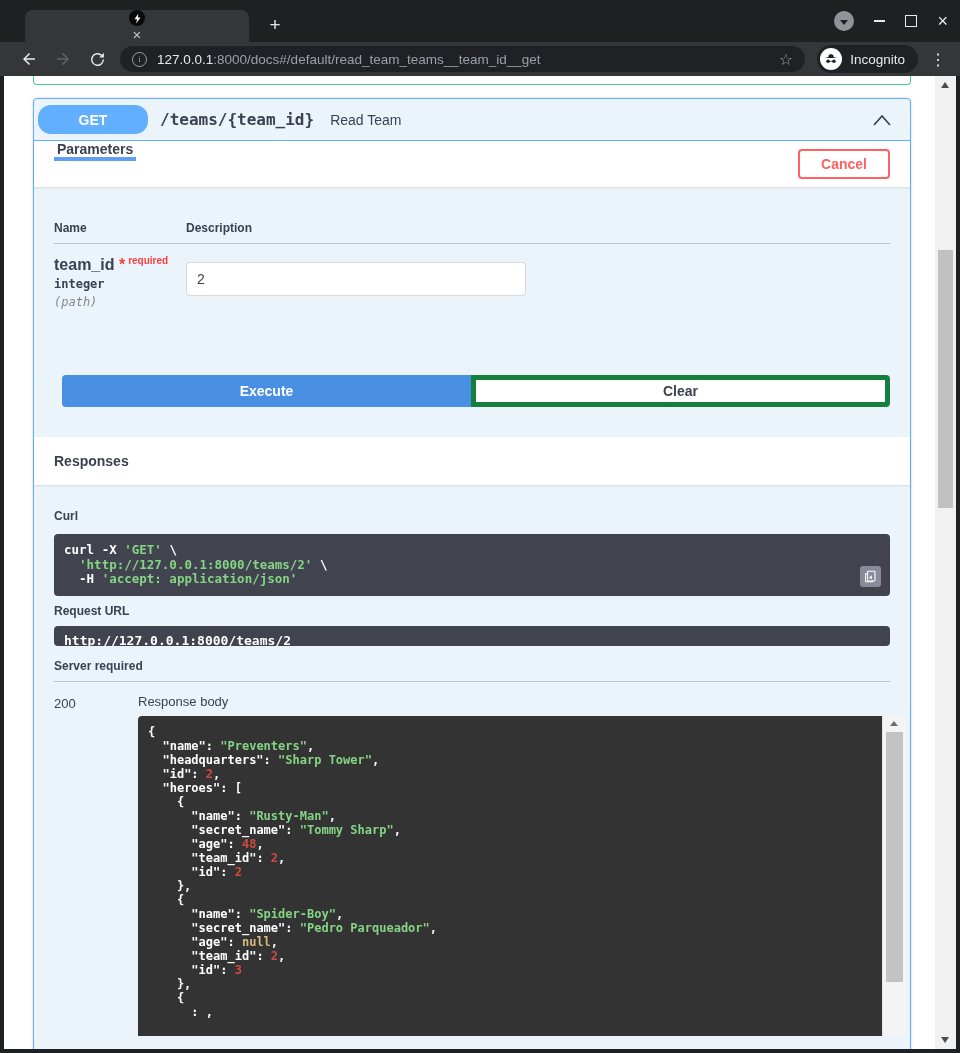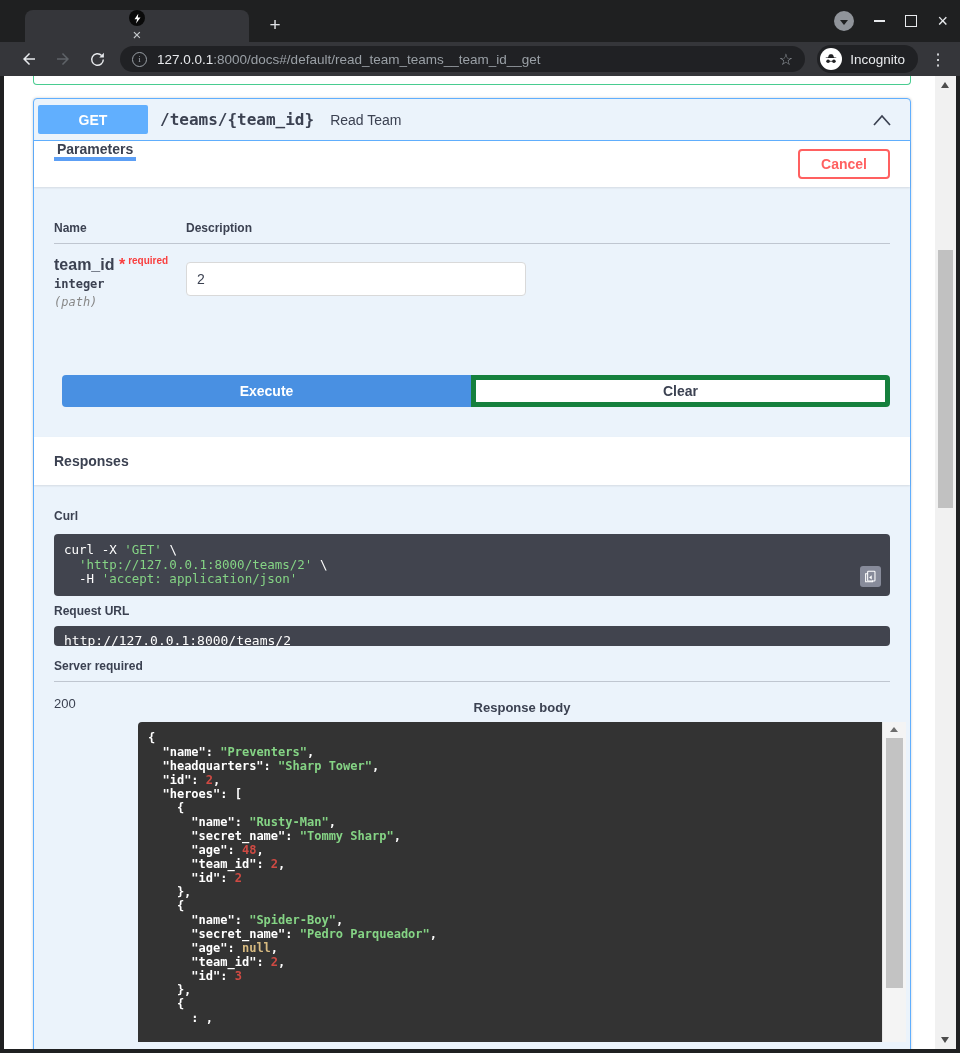--- a/index.html
+++ b/index.html
@@ -38,21 +38,21 @@
   .incog-label{color:#e8eaed;font-size:13.5px;}
   .menu-dots{color:#e8eaed;font-size:16px;margin-left:12px;flex:none;letter-spacing:0;}
   
   .page{position:absolute;top:76px;left:4px;right:4px;bottom:4px;background:#fff;overflow:hidden;}
   .content{margin-right:21px;}
   .remnant{margin:0 24px 0 29px;height:8px;background:#fff;border:1px solid #49cc90;border-top:none;border-radius:0 0 4px 4px;}
   
   .opblock{margin:13px 24px 0 29px;border:1px solid #61affe;border-radius:4px;background:#ebf3fb;
            height:1150px;box-shadow:0 0 3px rgba(0,0,0,.19);box-sizing:border-box;color:#3b4151;}
   .opblock-header{display:flex;align-items:center;height:41px;border-bottom:1px solid #61affe;padding:0 18px 0 4px;}
-  .method-badge{width:110px;height:29px;border-radius:2px;background:#61affe;color:#fff;font-weight:bold;font-size:14px;
+  .method-badge{width:110px;height:29px;border-radius:13px;background:#61affe;color:#fff;font-weight:bold;font-size:14px;
                 display:flex;align-items:center;justify-content:center;flex:none;}
   .op-path{margin-left:12px;font-family:"DejaVu Sans Mono",monospace;font-weight:bold;font-size:16px;color:#3b4151;}
   .op-summary{margin-left:16px;font-size:14px;color:#3b4151;}
   .collapse{margin-left:auto;display:flex;align-items:center;}
   .section-header{background:#fff;box-shadow:0 1px 2px rgba(0,0,0,.1);display:flex;align-items:flex-start;height:46px;padding:0 20px;}
   .params-tab{display:flex;align-items:center;border-bottom:4px solid #5c9ff5;padding:0 3px;font-size:14px;font-weight:bold;color:#3b4151;}
   .btn-cancel{align-self:center;margin-left:auto;width:92px;height:30px;border:2px solid #ff6060;border-radius:4px;background:#fff;
               color:#ff6060;font-weight:bold;font-size:14px;display:flex;align-items:center;justify-content:center;box-sizing:border-box;}
   .resp-title{align-self:center;font-size:14px;font-weight:bold;color:#3b4151;}
   .opblock-body{padding:0 20px;}
@@ -68,35 +68,35 @@
   .param-input{width:340px;height:34px;border:1px solid #d9d9d9;border-radius:4px;font-size:14px;padding:0 10px;
                font-family:"Liberation Sans",sans-serif;color:#3b4151;box-sizing:border-box;margin-top:7px;outline:none;}
   .exec-row{display:flex;margin:66px 0 0 8px;width:828px;}
   .btn-execute{flex:1;height:32px;background:#4990e2;border:none;border-radius:4px 0 0 4px;color:#fff;font-weight:bold;font-size:14px;
                font-family:"Liberation Sans",sans-serif;}
   .btn-clear{flex:1;height:32px;background:#fff;border:5px solid #15803d;border-radius:0 4px 4px 0;color:#3b4151;font-weight:bold;
              font-size:14px;font-family:"Liberation Sans",sans-serif;box-sizing:border-box;}
   .responses-band{margin-top:30px;height:48px;}
   .small-label{font-size:12px;font-weight:bold;color:#3b4151;}
   .curl-label{margin-top:24px;}
-  .codeblock{background:#41444e;border-radius:4px;color:#fff;font-family:"DejaVu Sans Mono",monospace;font-weight:normal;}
+  .codeblock{background:#41444e;border-radius:4px;color:#fff;font-family:"DejaVu Sans Mono",monospace;font-weight:bold;}
   .curl-block{margin-top:11px;padding:9px 10px;position:relative;}
   .curl-block pre{margin:0;font:inherit;font-size:12.5px;line-height:14.7px;white-space:pre;}
   .copy-btn{position:absolute;right:9px;bottom:9px;width:21px;height:21px;border-radius:3px;background:#878b9a;
             display:flex;align-items:center;justify-content:center;}
   .requrl-label{margin-top:8px;}
   .requrl-block{margin-top:8px;height:20px;line-height:30px;padding:0 10px;font-size:13px;white-space:nowrap;}
   .servresp-label{margin-top:13px;}
   .resp-thead{display:flex;align-items:baseline;margin-top:12px;}
   .col-code{width:84px;flex:none;}
   .code-h{font-size:16px;font-weight:bold;color:#3b4151;}
   .details-h{font-size:12px;font-weight:bold;color:#3b4151;}
   .resp-row{display:flex;margin-top:12px;}
   .status-code{font-size:13px;color:#3b4151;padding-top:2px;}
-  .rb-label{font-size:13px;font-weight:bold;color:#3b4151;margin-top:6px;text-align:center;}
+  .rb-label{font-size:13px;font-weight:normal;color:#3b4151;margin-top:0;}
   .response-block{position:relative;width:768px;height:320px;margin-top:7px;}
   .rb-pre{position:absolute;left:0;top:0;bottom:0;width:744px;background:#333333;border-radius:4px 0 0 0;
           padding:9px 10px;box-sizing:border-box;margin:0;color:#fff;font-family:"DejaVu Sans Mono",monospace;
           font-weight:bold;font-size:12px;line-height:14px;white-space:pre;overflow:hidden;}
   .rb-scrollbar{position:absolute;right:0;top:0;bottom:0;width:24px;background:#f4f4f4;border-left:1px solid #e6e6e6;box-sizing:border-box;}
   .rb-up{position:absolute;top:5px;left:7px;width:0;height:0;border-left:4px solid transparent;border-right:4px solid transparent;border-bottom:5px solid #6d6d6d;}
   .rb-thumb{position:absolute;top:16px;left:3px;width:17px;height:250px;background:#c3c3c3;}
   .tok-str{color:#85d485;}
   .tok-num{color:#cf4a43;}
   .tok-null{color:#d7ba80;}

